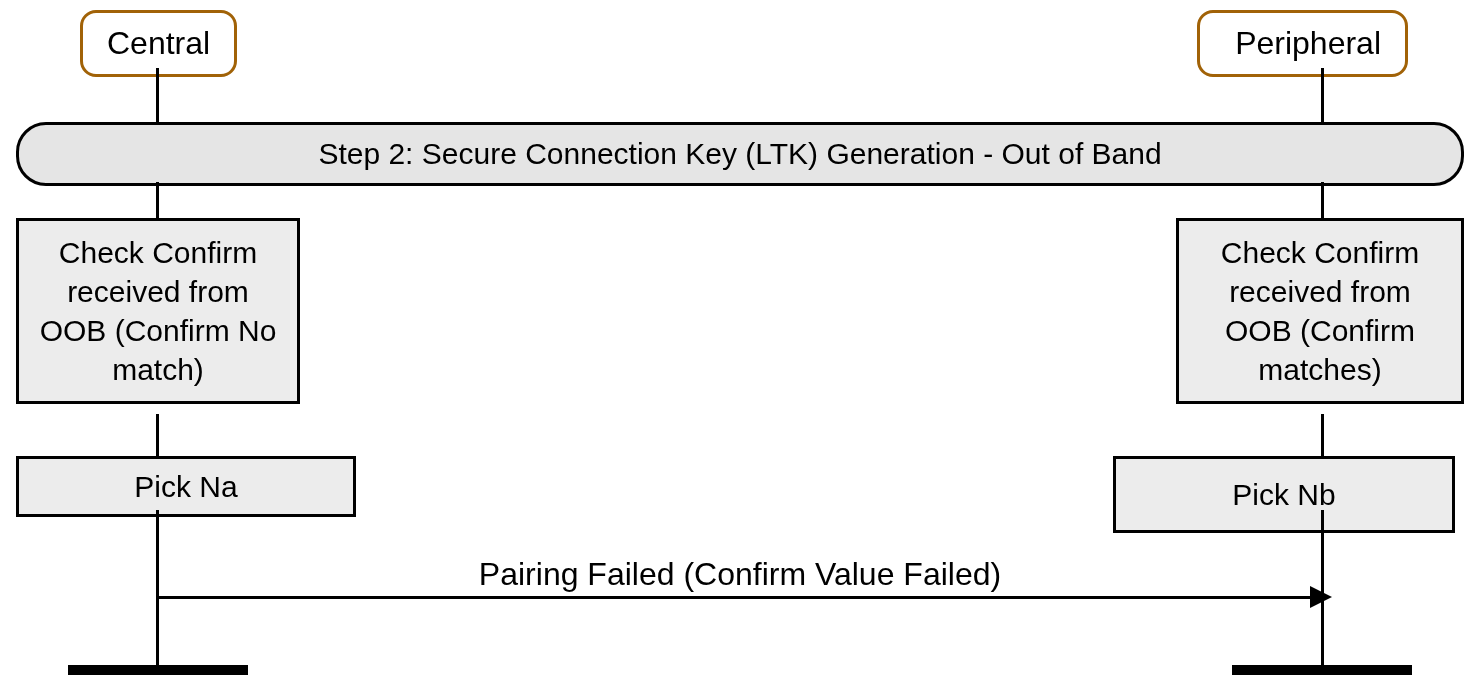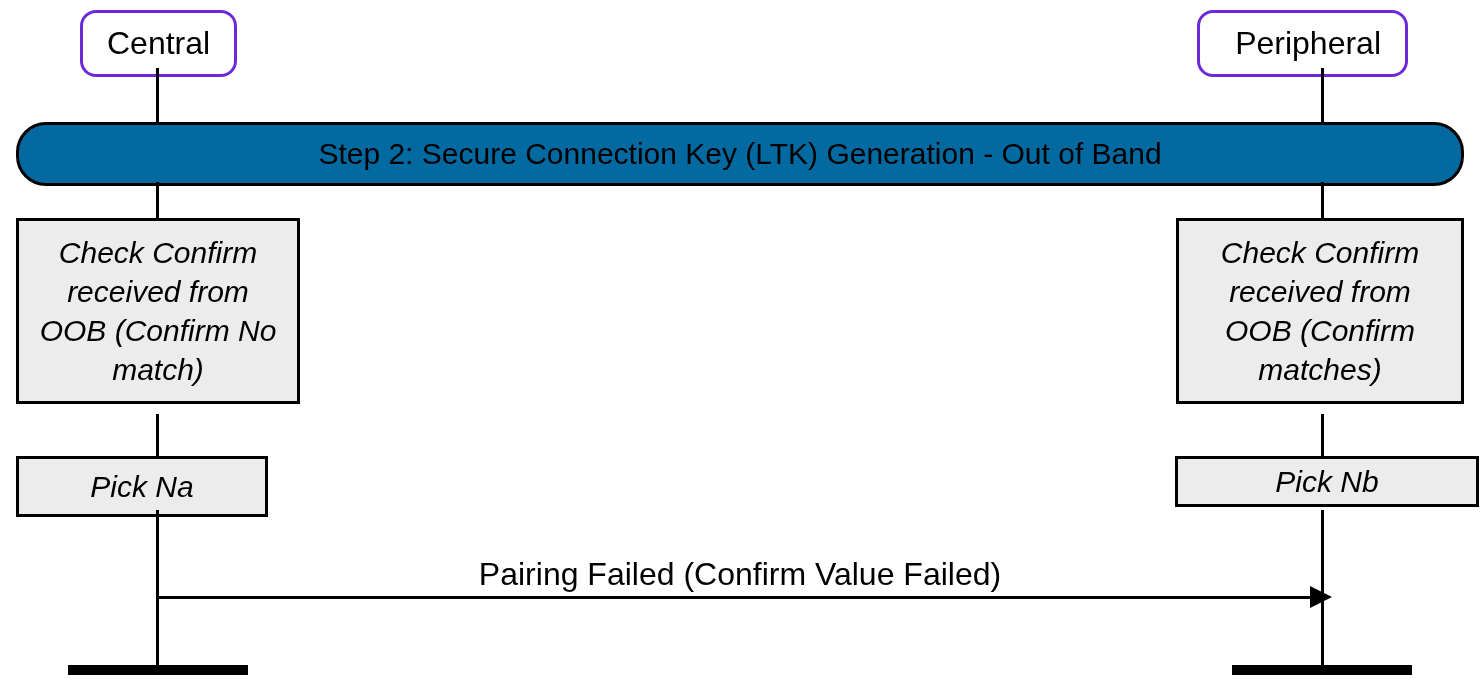--- a/index.html
+++ b/index.html
@@ -9,21 +9,21 @@
     }
     body {
       font-family: Arial, Helvetica, sans-serif;
       background: white;
       width: 1480px;
       height: 689px;
       position: relative;
     }
     .actor-box {
       position: absolute;
-      border: 3px solid #6d28d9;
+      border: 3px solid #a16207;
       border-radius: 16px;
       background: white;
       padding: 12px 24px;
       font-size: 32px;
       text-align: center;
     }
     .actor-central {
       top: 10px;
       left: 80px;
     }
@@ -31,57 +31,56 @@
       top: 10px;
       right: 72px;
       padding-left: 35px;
     }
     .step-banner {
       position: absolute;
       top: 122px;
       left: 16px;
       right: 16px;
       border: 3px solid black;
-      background: #0369a1;
+      background: #e5e5e5;
       border-radius: 30px;
       padding: 12px 20px;
       font-size: 30px;
       text-align: center;
     }
     .process-box {
       position: absolute;
       border: 3px solid black;
       background: #ececec;
       padding: 12px 14px;
       font-size: 30px;
       text-align: center;
       line-height: 1.3;
-      font-style: italic;
     }
     .check-central {
       top: 218px;
       left: 16px;
       width: 284px;
     }
     .check-peripheral {
       top: 218px;
       right: 16px;
       width: 288px;
     }
     .pick-central {
       top: 456px;
       left: 16px;
-      width: 252px;
+      width: 340px;
       padding: 8px 14px;
     }
     .pick-peripheral {
       top: 456px;
-      right: 1px;
-      width: 304px;
-      padding: 3px 14px;
+      right: 25px;
+      width: 342px;
+      padding: 16px 14px;
     }
     .lifeline {
       position: absolute;
       width: 3px;
       background: black;
     }
     .lifeline-central-1 {
       left: 156px;
       top: 68px;
       height: 54px;

